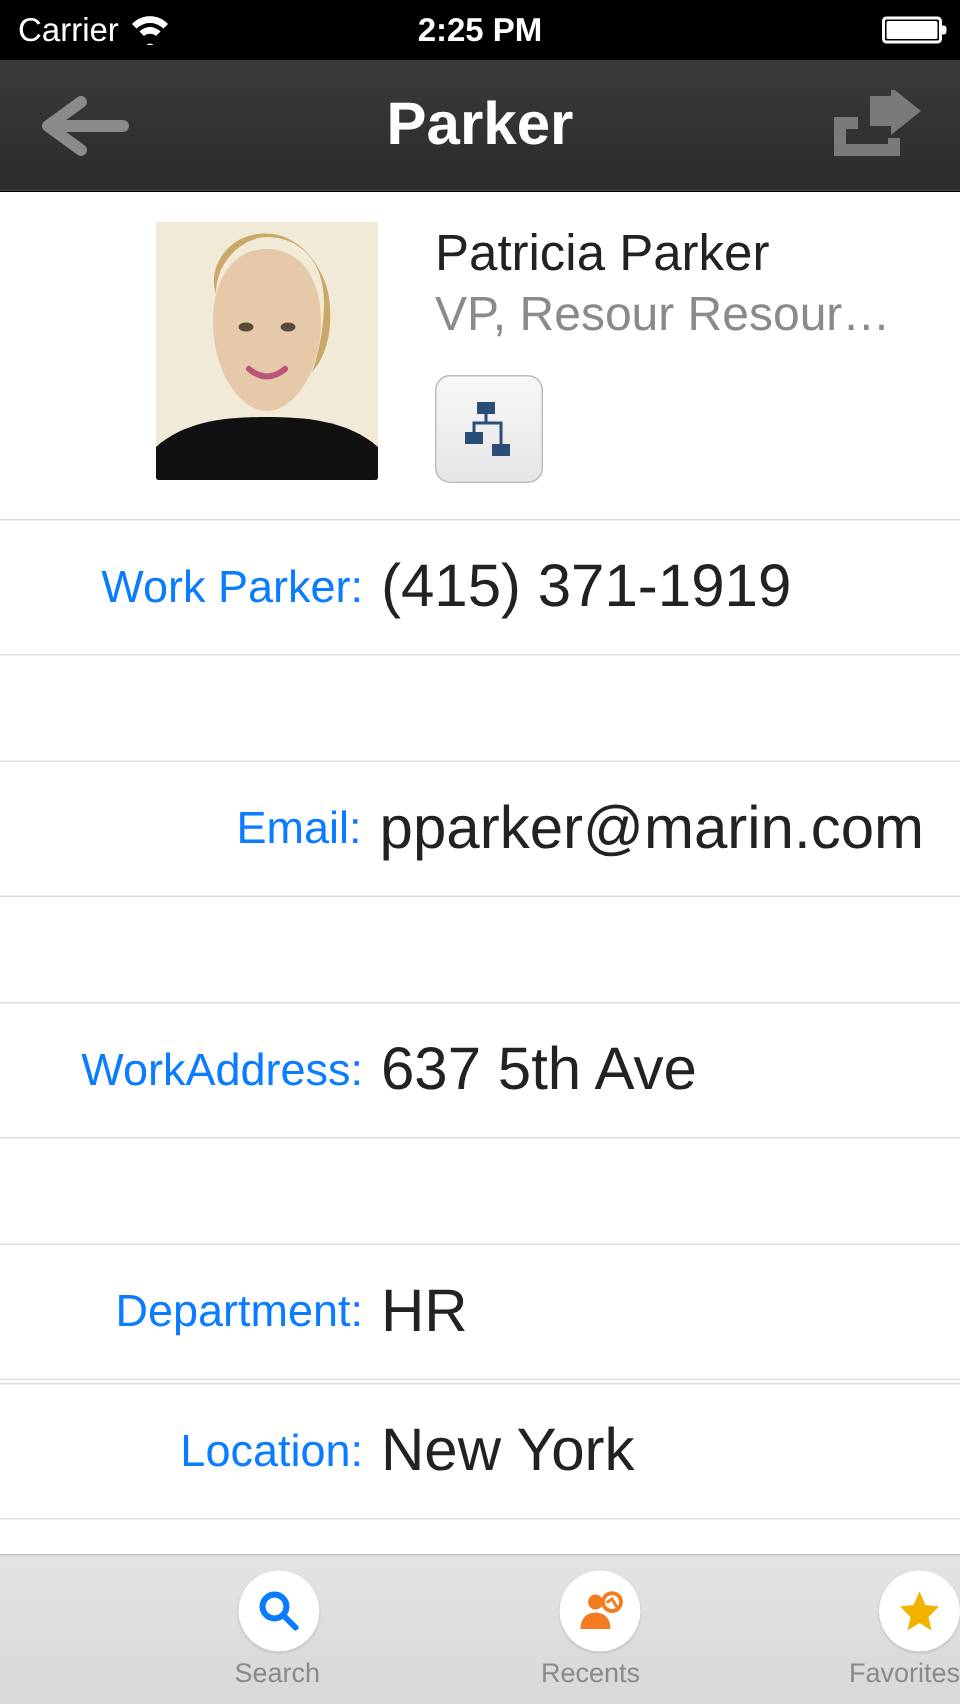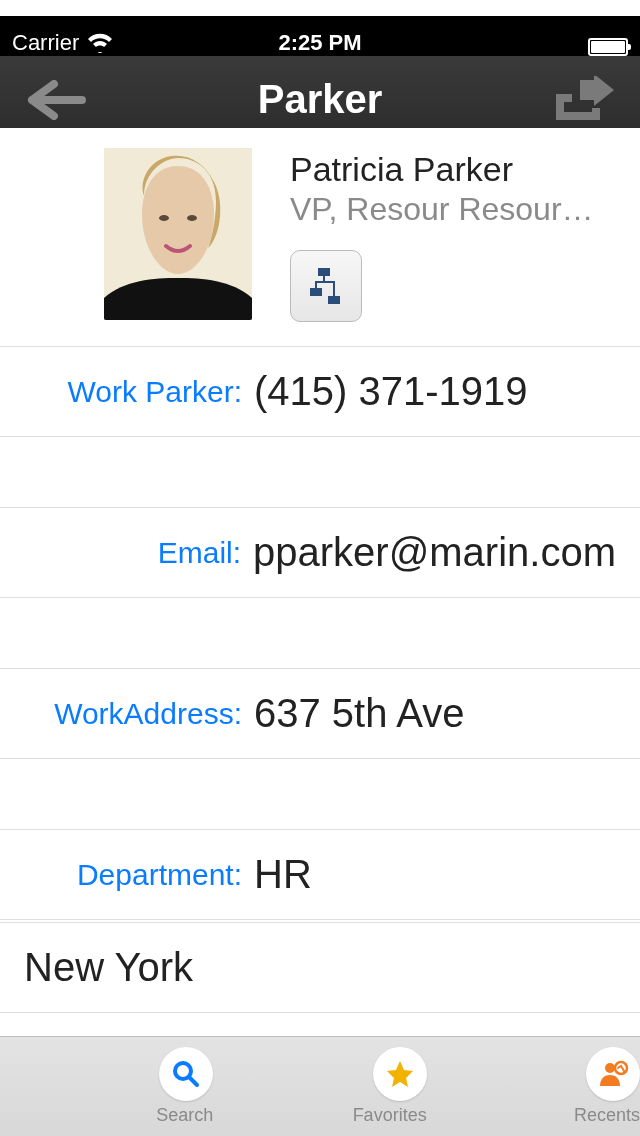--- a/index.html
+++ b/index.html
@@ -1,19 +1,19 @@
 <!DOCTYPE html>
 <html><head>
 <meta charset="utf-8">
 <style>
   * { margin: 0; padding: 0; box-sizing: border-box; }
   html, body { width: 640px; height: 1136px; overflow: hidden; font-family: -apple-system, "Helvetica Neue", Helvetica, Arial, sans-serif; background: #fff; }
   
   
-  .status-bar { height: 40px; background: #000; color: #fff; display: flex; align-items: flex-end; justify-content: space-between; padding: 0 12px; font-size: 22px; margin-top: 16px; }
+  .status-bar { height: 40px; background: #000; color: #fff; display: flex; align-items: center; justify-content: space-between; padding: 0 12px; font-size: 22px; }
   .status-left { display: flex; align-items: center; gap: 8px; }
   .status-center { font-weight: 600; position: absolute; left: 50%; transform: translateX(-50%); }
   .status-right { display: flex; align-items: center; }
   .wifi-icon { display: inline-flex; }
   .battery { width: 40px; height: 18px; border: 2px solid #fff; border-radius: 3px; position: relative; }
   .battery::after { content: ""; position: absolute; right: -5px; top: 4px; width: 3px; height: 6px; background: #fff; border-radius: 0 2px 2px 0; }
   .battery-fill { position: absolute; left: 1px; top: 1px; bottom: 1px; right: 1px; background: #fff; border-radius: 1px; }
 
   
   .nav-header { height: 88px; background: linear-gradient(#3a3a3a, #2b2b2b); display: flex; align-items: center; justify-content: space-between; padding: 0 24px; border-bottom: 1px solid #000; }
@@ -125,48 +125,49 @@
       <div class="row-label">WorkAddress:</div>
       <div class="row-value">637 5th Ave</div>
     </div>
     <div class="gap"></div>
     <div class="row">
       <div class="row-label">Department:</div>
       <div class="row-value">HR</div>
     </div>
     <div class="gap-sm"></div>
     <div class="row">
+      <div class="row-label">Location:</div>
       <div class="row-value">New York</div>
     </div>
   </div>
 
 </div>
 
 <div class="tabbar">
   <div class="tab">
     <div class="tab-circle">
       <svg width="30" height="30" viewBox="0 0 30 30">
           <circle cx="12" cy="12" r="8" stroke="#0a7cff" stroke-width="4" fill="none"></circle>
           <line x1="18" y1="18" x2="26" y2="26" stroke="#0a7cff" stroke-width="4" stroke-linecap="round"></line>
         </svg>
     </div>
     <div class="tab-label">Search</div>
   </div>
   <div class="tab">
     <div class="tab-circle">
-      <svg width="30" height="30" viewBox="0 0 30 30">
-          <path d="M15 2 L19 11 L28 12 L21 19 L23 28 L15 23 L7 28 L9 19 L2 12 L11 11 Z" fill="#f2b200"></path>
-        </svg>
-    </div>
-    <div class="tab-label">Favorites</div>
-  </div>
-  <div class="tab">
-    <div class="tab-circle">
       <svg width="32" height="32" viewBox="0 0 32 32">
         <circle cx="13" cy="10" r="5" fill="#f47c20"></circle>
         <path d="M3 28 C3 20 8 17 13 17 C18 17 23 20 23 28 Z" fill="#f47c20"></path>
         <circle cx="24" cy="10" r="6" stroke="#f47c20" stroke-width="2.5" fill="#fff"></circle>
         <path d="M21 10 L24 8 L27 13" stroke="#f47c20" stroke-width="2" fill="none" stroke-linecap="round"></path>
       </svg>
     </div>
     <div class="tab-label">Recents</div>
   </div>
+  <div class="tab">
+    <div class="tab-circle">
+      <svg width="30" height="30" viewBox="0 0 30 30">
+          <path d="M15 2 L19 11 L28 12 L21 19 L23 28 L15 23 L7 28 L9 19 L2 12 L11 11 Z" fill="#f2b200"></path>
+        </svg>
+    </div>
+    <div class="tab-label">Favorites</div>
+  </div>
 </div>
 
 </body></html>

